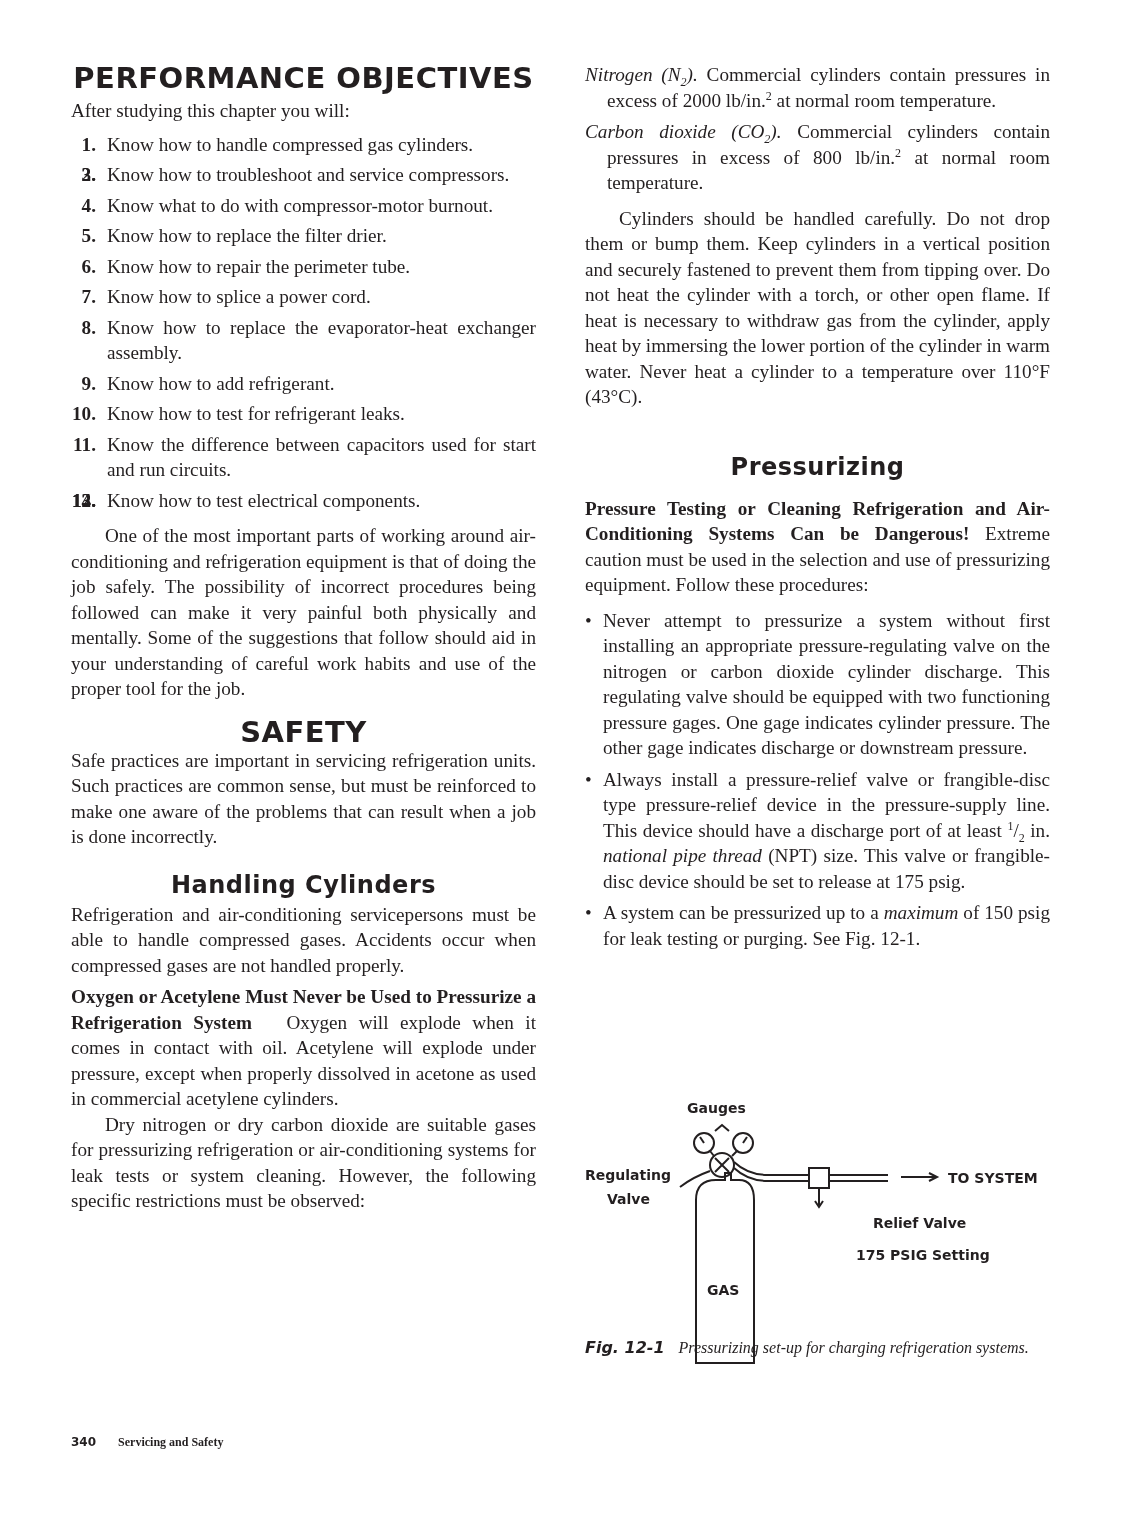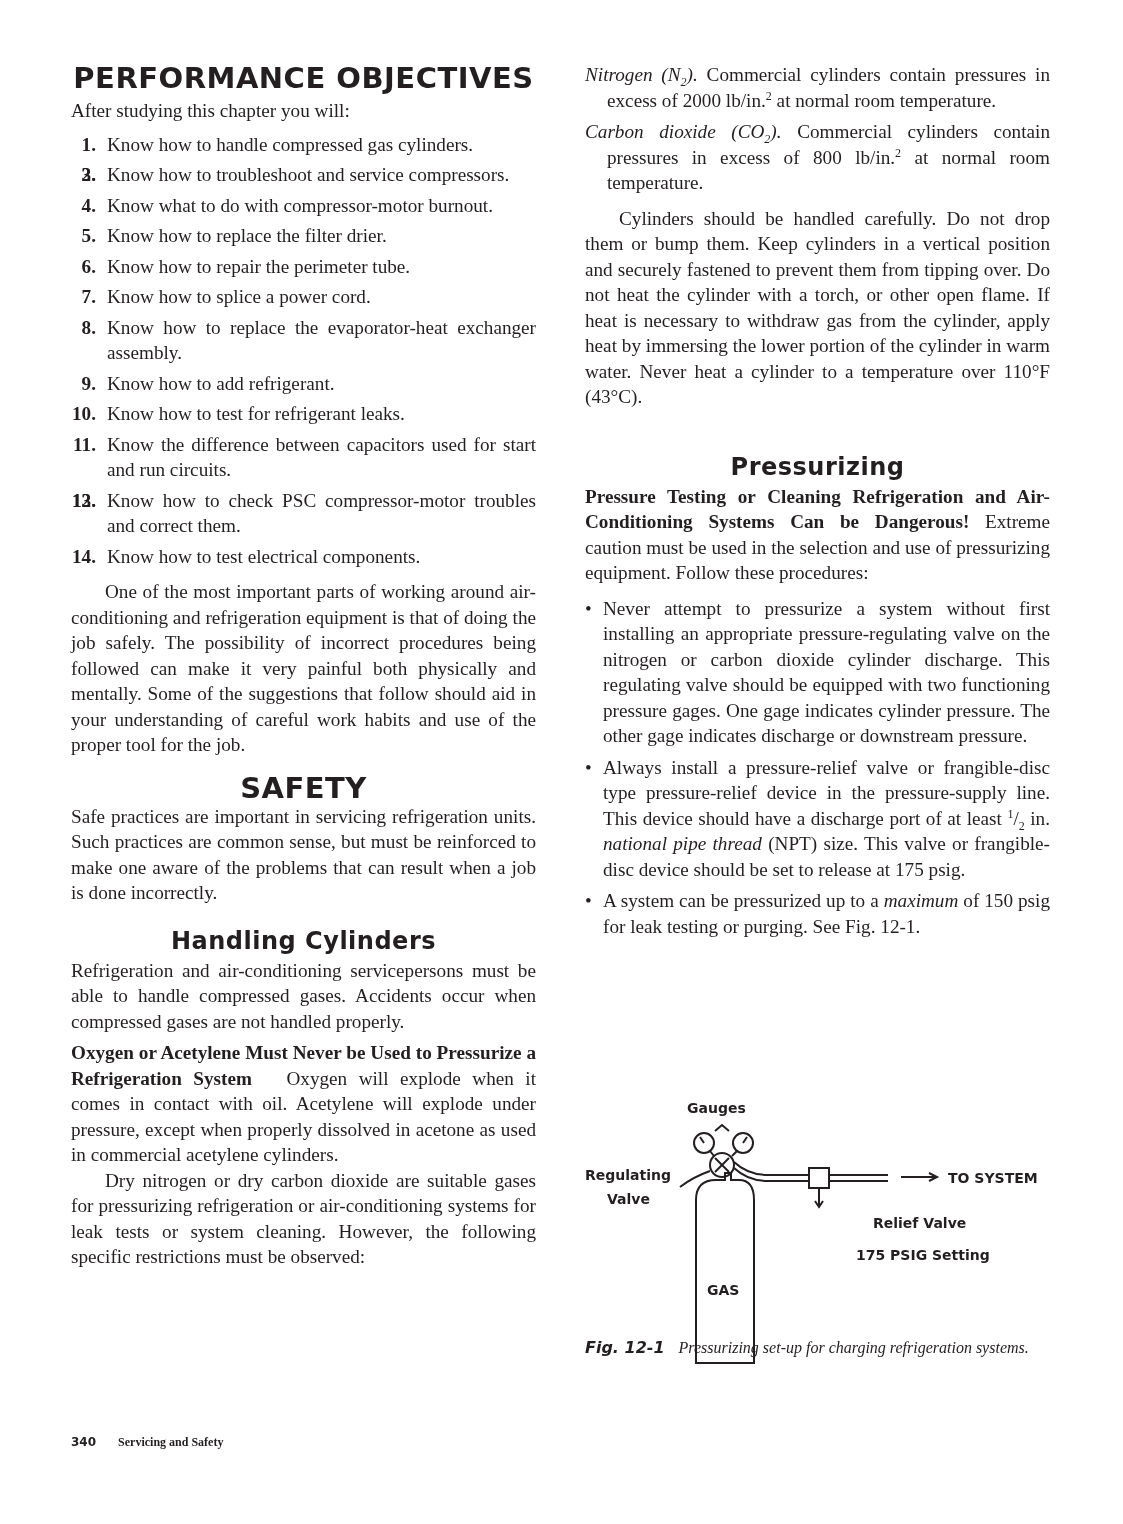--- a/index.html
+++ b/index.html
@@ -44,37 +44,37 @@
     <li><span class="num">3.</span><span>Know how to troubleshoot and service compressors.</span></li>
     <li><span class="num">4.</span><span>Know what to do with compressor-motor burnout.</span></li>
     <li><span class="num">5.</span><span>Know how to replace the filter drier.</span></li>
     <li><span class="num">6.</span><span>Know how to repair the perimeter tube.</span></li>
     <li><span class="num">7.</span><span>Know how to splice a power cord.</span></li>
     <li><span class="num">8.</span><span>Know how to replace the evaporator-heat exchanger assembly.</span></li>
     <li><span class="num">9.</span><span>Know how to add refrigerant.</span></li>
     <li><span class="num">10.</span><span>Know how to test for refrigerant leaks.</span></li>
     <li><span class="num">11.</span><span>Know the difference between capacitors used for start and run circuits.</span></li>
     <li><span class="num">12.</span></li>
-    <li><span class="num">13.</span><span>Know how to check PSC compressor-motor troubles and correct them.</span></li>
+    <li><span class="num">13.</span></li>
     <li><span class="num">14.</span><span>Know how to test electrical components.</span></li>
   </ol>
   <p class="indent gap-top">One of the most important parts of working around air-conditioning and refrigeration equipment is that of doing the job safely. The possibility of incorrect procedures being followed can make it very painful both physically and mentally. Some of the suggestions that follow should aid in your understanding of careful work habits and use of the proper tool for the job.</p>
   <h2 class="h-caps" style="margin-top:14px;">SAFETY</h2>
   <p>Safe practices are important in servicing refrigeration units. Such practices are common sense, but must be reinforced to make one aware of the problems that can result when a job is done incorrectly.</p>
   <h2 class="h-mixed" style="margin-top:18px;">Handling Cylinders</h2>
   <p>Refrigeration and air-conditioning servicepersons must be able to handle compressed gases. Accidents occur when compressed gases are not handled properly.</p>
   <p style="margin-top:6px;"><b>Oxygen or Acetylene Must Never be Used to Pressurize a Refrigeration System</b>&nbsp;&nbsp;&nbsp;<span>Oxygen will explode when it comes in contact with oil. Acetylene will explode under pressure, except when properly dissolved in acetone as used in commercial acetylene cylinders.</span></p>
   <p class="indent">Dry nitrogen or dry carbon dioxide are suitable gases for pressurizing refrigeration or air-conditioning systems for leak tests or system cleaning. However, the following specific restrictions must be observed:</p>
 </div>
 
 <div class="col right">
   <p class="def"><i><span>Nitrogen (N</span><sub>2</sub><span>).</span></i><span> Commercial cylinders contain pressures in excess of 2000 lb/in.</span><sup>2</sup><span> at normal room temperature.</span></p>
   <p class="def"><i><span>Carbon dioxide (CO</span><sub>2</sub><span>).</span></i><span> Commercial cylinders contain pressures in excess of 800 lb/in.</span><sup>2</sup><span> at normal room temperature.</span></p>
   <p class="indent gap-top">Cylinders should be handled carefully. Do not drop them or bump them. Keep cylinders in a vertical position and securely fastened to prevent them from tipping over. Do not heat the cylinder with a torch, or other open flame. If heat is necessary to withdraw gas from the cylinder, apply heat by immersing the lower portion of the cylinder in warm water. Never heat a cylinder to a temperature over 110°F (43°C).</p>
-  <h2 class="h-mixed" style="margin-top:40px; margin-bottom:0;">Pressurizing</h2>
+  <h2 class="h-mixed" style="margin-top:40px; margin-bottom:12px;">Pressurizing</h2>
   <p><b>Pressure Testing or Cleaning Refrigeration and Air-Conditioning Systems Can be Dangerous!</b><span> Extreme caution must be used in the selection and use of pressurizing equipment. Follow these procedures:</span></p>
   <ul class="bullets">
     <li>Never attempt to pressurize a system without first installing an appropriate pressure-regulating valve on the nitrogen or carbon dioxide cylinder discharge. This regulating valve should be equipped with two functioning pressure gages. One gage indicates cylinder pressure. The other gage indicates discharge or downstream pressure.</li>
     <li><span>Always install a pressure-relief valve or frangible-disc type pressure-relief device in the pressure-supply line. This device should have a discharge port of at least </span><sup>1</sup>/<sub>2</sub><span> in. </span><i>national pipe thread</i><span> (NPT) size. This valve or frangible-disc device should be set to release at 175 psig.</span></li>
     <li><span>A system can be pressurized up to a </span><i>maximum</i><span> of 150 psig for leak testing or purging. See Fig. 12-1.</span></li>
   </ul>
 </div>
 
 <div class="figure">
   <svg width="470" height="270" viewBox="0 0 470 270">

